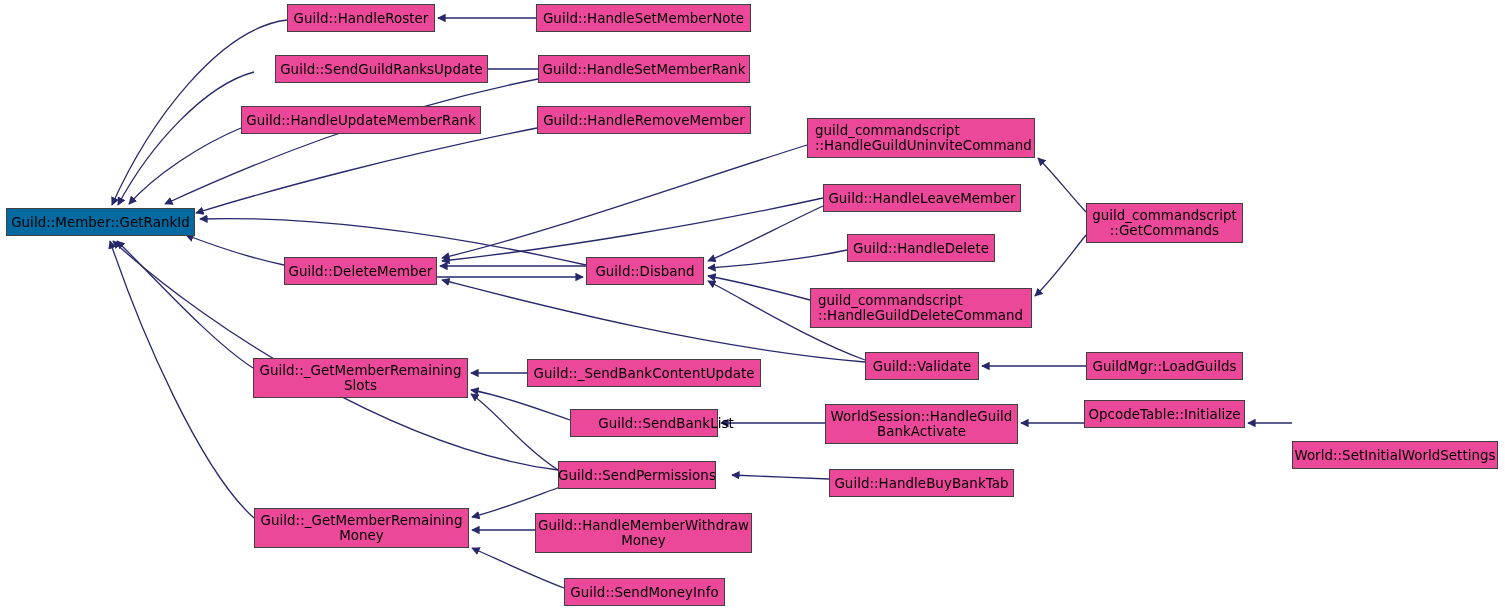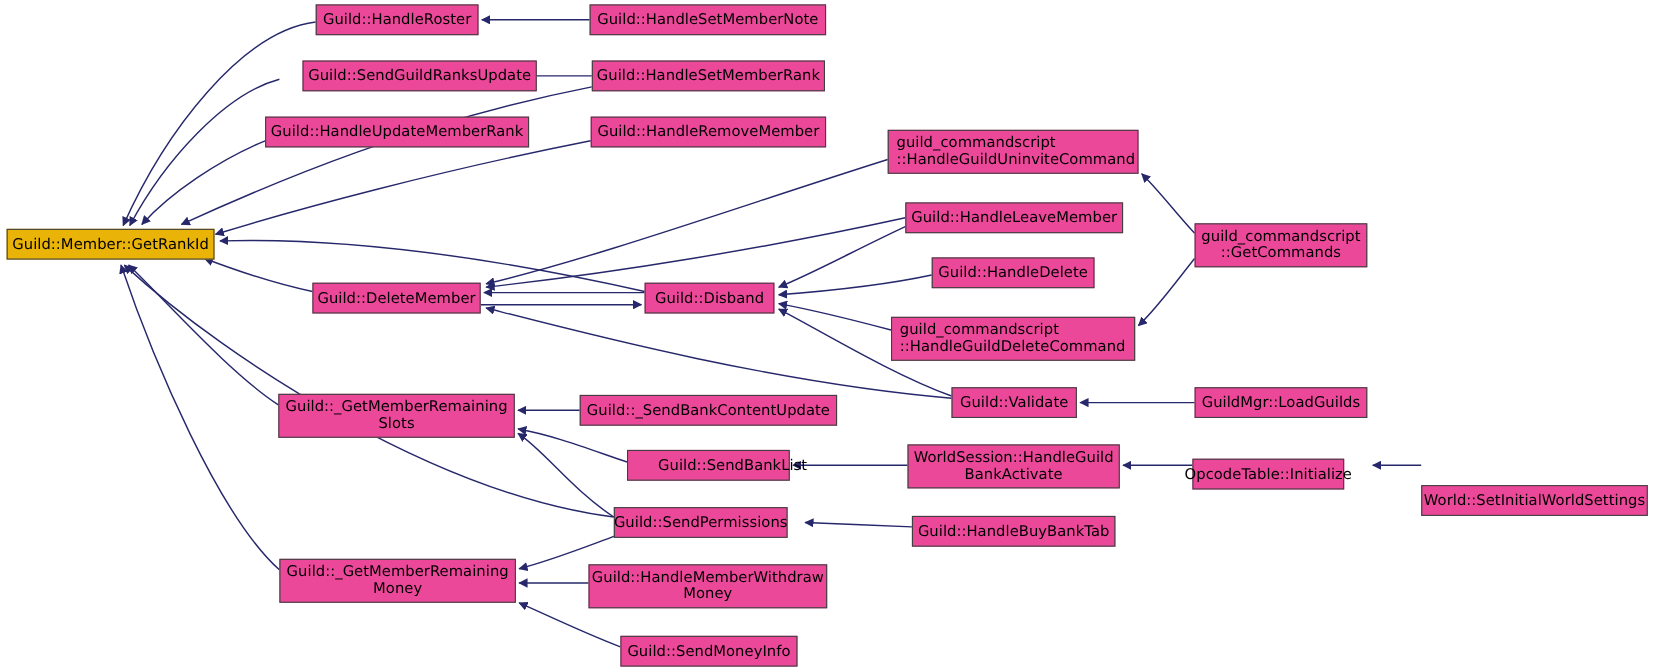--- a/index.html
+++ b/index.html
@@ -34,21 +34,21 @@
     line-height: 15px;
     display: flex;
     align-items: center;
     justify-content: center;
     text-align: center;
     white-space: pre;
     letter-spacing: 0.05px;
     cursor: pointer;
   }
   .node.root {
-    background: #eab308;
+    background: #0369a1;
   }
   .node.leftal {
     justify-content: flex-start;
     text-align: left;
     padding-left: 7px;
   }
   .node-label {
     display: block;
   }
 </style>
@@ -118,21 +118,21 @@
       <div class="node" style="left: 284px; top: 257px; width: 153px; height: 28px; justify-content: center;"><span class="node-label">Guild::DeleteMember</span></div>
       <div class="node" style="left: 586px; top: 257px; width: 118px; height: 28px;"><span class="node-label">Guild::Disband</span></div>
       <div class="node" style="left: 865px; top: 352px; width: 114px; height: 28px;"><span class="node-label">Guild::Validate</span></div>
       <div class="node" style="left: 1086px; top: 352px; width: 157px; height: 28px;"><span class="node-label">GuildMgr::LoadGuilds</span></div>
       <div class="node" style="left: 253px; top: 358px; width: 215px; height: 40px;"><span class="node-label">Guild::_GetMemberRemaining
 Slots</span></div>
       <div class="node" style="left: 527px; top: 359px; width: 234px; height: 28px;"><span class="node-label">Guild::_SendBankContentUpdate</span></div>
       <div class="node" style="left: 570px; top: 409px; width: 148px; height: 28px; padding-left: 44px;"><span class="node-label">Guild::SendBankList</span></div>
       <div class="node" style="left: 825px; top: 404px; width: 193px; height: 40px;"><span class="node-label">WorldSession::HandleGuild
 BankActivate</span></div>
-      <div class="node" style="left: 1084px; top: 417px; width: 138px; height: 28px;"><span class="node-label">OpcodeTable::Initialize</span></div>
+      <div class="node" style="left: 1084px; top: 400px; width: 161px; height: 28px;"><span class="node-label">OpcodeTable::Initialize</span></div>
       <div class="node" style="left: 1292px; top: 409px; width: 206px; height: 28px; margin-top: 32px;"><span class="node-label">World::SetInitialWorldSettings</span></div>
       <div class="node" style="left: 558px; top: 461px; width: 158px; height: 28px;"><span class="node-label">Guild::SendPermissions</span></div>
       <div class="node" style="left: 829px; top: 469px; width: 185px; height: 28px;"><span class="node-label">Guild::HandleBuyBankTab</span></div>
       <div class="node" style="left: 254px; top: 508px; width: 215px; height: 40px;"><span class="node-label">Guild::_GetMemberRemaining
 Money</span></div>
       <div class="node" style="left: 535px; top: 513px; width: 217px; height: 40px;"><span class="node-label">Guild::HandleMemberWithdraw
 Money</span></div>
       <div class="node" style="left: 564px; top: 578px; width: 161px; height: 28px;"><span class="node-label">Guild::SendMoneyInfo</span></div>
     </div>
 </div>

